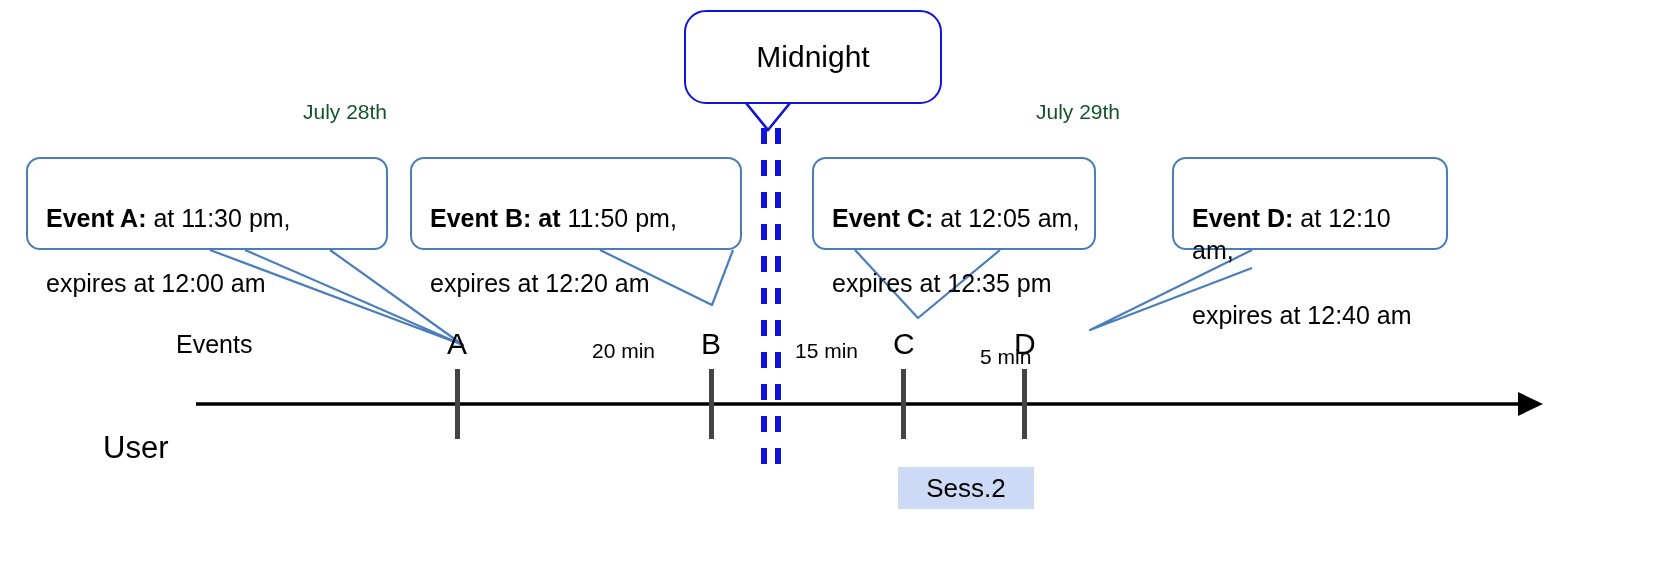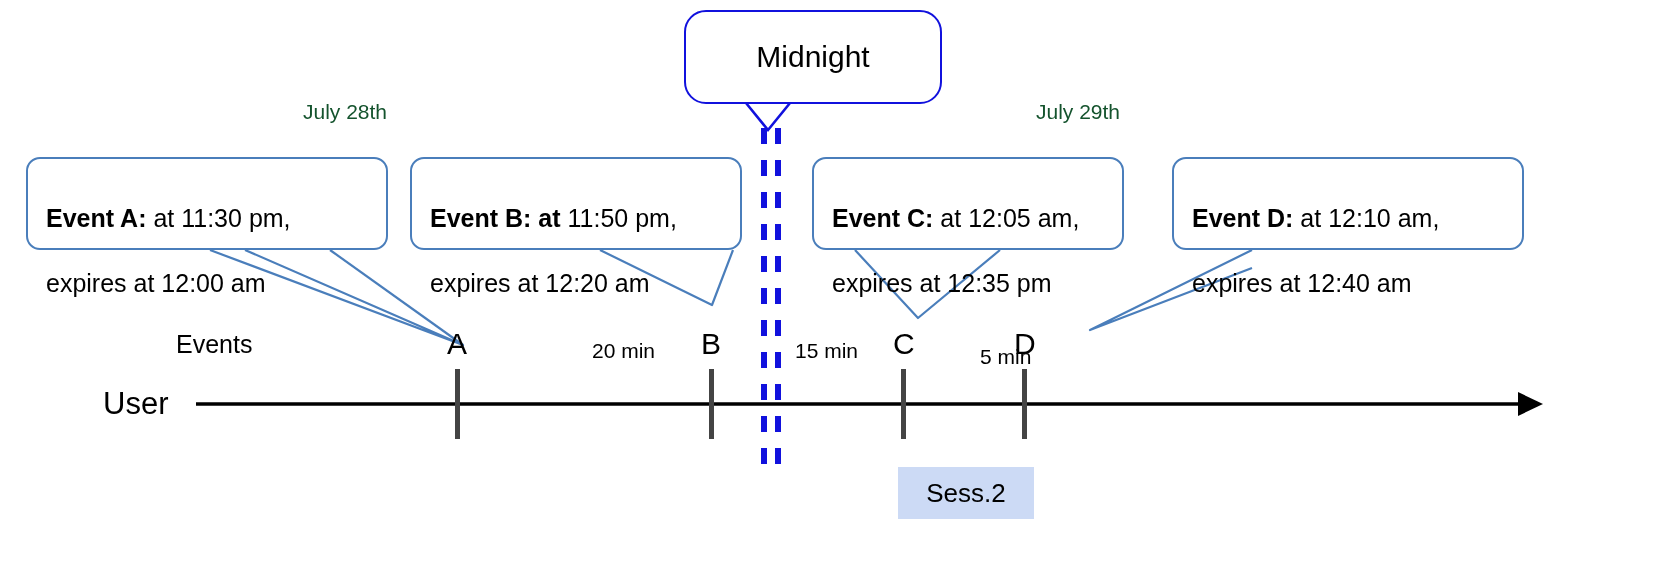--- a/index.html
+++ b/index.html
@@ -60,20 +60,21 @@
     position: absolute;
     font-size: 21px;
     color: #14532d;
     white-space: nowrap;
   }
   .axis-title {
     position: absolute;
     font-size: 31px;
     color: #000000;
     white-space: nowrap;
+    margin-top: 44px;
   }
   .row-label {
     position: absolute;
     font-size: 25px;
     color: #000000;
     white-space: nowrap;
   }
   .event-letter {
     position: absolute;
     font-size: 30px;
@@ -143,26 +144,26 @@
   <div class="callout" style="left:26px; top:157px; width:362px; height:93px;">
     <b>Event A:</b><span> at 11:30 pm,</span><br>
     <span>expires at 12:00 am</span>
   </div>
 
   <div class="callout" style="left:410px; top:157px; width:332px; height:93px;">
     <b>Event B: at</b><span> 11:50 pm,</span><br>
     <span>expires at 12:20 am</span>
   </div>
 
-  <div class="callout" style="left:812px; top:157px; width:312px; height:93px;">
+  <div class="callout" style="left:812px; top:157px; width:284px; height:93px;">
     <b>Event C:</b><span> at 12:05 am,</span><br>
     <span>expires at 12:35 pm</span>
   </div>
 
-  <div class="callout" style="left:1172px; top:157px; width:352px; height:93px;">
+  <div class="callout" style="left:1172px; top:157px; width:276px; height:93px;">
     <b>Event D:</b><span>  at 12:10 am,</span><br>
     <span>expires at 12:40 am</span>
   </div>
 
   <div class="row-label" style="left:176px; top:330px;">Events</div>
 
   <div class="axis-title" style="left:103px; top:386px;">User</div>
 
   <div class="event-letter" style="left:447px; top:327px;">A</div>
   <div class="event-letter" style="left:701px; top:327px;">B</div>
@@ -172,17 +173,17 @@
   <div class="gap-label" style="left:592px; top:339px;">20 min</div>
   <div class="gap-label" style="left:795px; top:339px;">15 min</div>
   <div class="gap-label" style="left:980px; top:345px;">5 min</div>
 
   <div class="tick" style="left:455px; top:369px; height:70px;"></div>
   <div class="tick" style="left:709px; top:369px; height:70px;"></div>
   <div class="tick" style="left:901px; top:369px; height:70px;"></div>
   <div class="tick" style="left:1022px; top:369px; height:70px;"></div>
 
 
-  <div class="session" style="left:898px; top:467px; width:136px; height:52px;">
+  <div class="session" style="left:898px; top:467px; width:136px; height:42px;">
     <span>Sess.2</span>
   </div>
 
 </div>
 
 </body></html>

